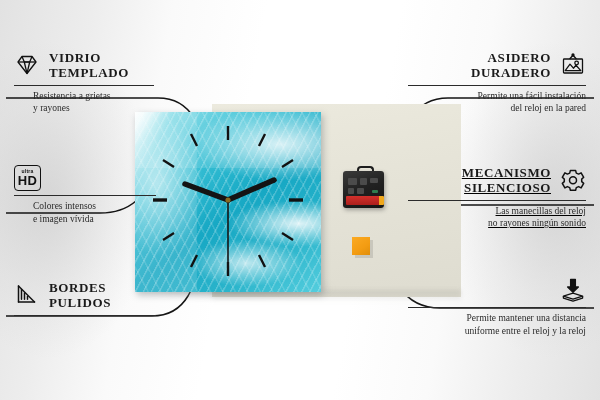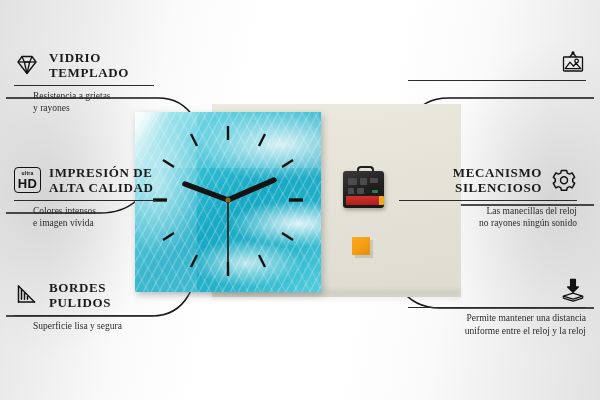--- a/index.html
+++ b/index.html
@@ -333,22 +333,20 @@
   </div>
 
   <div class="callout left" style="left:14px; top:165px; width:142px;">
     <div class="callout-head">
       <span class="icon">
         <span class="hd-badge">
           <span class="ultra">ultra</span>
           <span class="hd">HD</span>
         </span>
       </span>
-      <span class="callout-title">IMPRESIÓN DE
-ALTA CALIDAD</span>
     </div>
     <div class="callout-rule"></div>
     <div class="callout-desc">Colores intensos
 e imagen vívida</div>
   </div>
 
   <div class="callout left" style="left:14px; top:280px; width:142px;font-family:Liberation Serif, serif;">
     <div class="callout-head">
       <span class="icon">
         <svg viewBox="0 0 26 26" fill="none" stroke="#111" stroke-width="1.5" stroke-linecap="round">
@@ -357,39 +355,42 @@
           <path d="M4.5,20 L20.5,20"></path>
           <path d="M7.5,7.5 L7.5,17.2"></path>
           <path d="M10.5,11 L10.5,17.2"></path>
           <path d="M13.5,14.4 L13.5,17.2"></path>
         </svg>
       </span>
       <span class="callout-title">BORDES
 PULIDOS</span>
     </div>
     <div class="callout-rule"></div>
-    <div class="callout-desc">Superficie lisa y segura</div>
   </div>
 
   <div class="callout right" style="right:14px; top:50px; width:178px;">
     <div class="callout-head">
+      <span class="callout-title">ASIDERO
+DURADERO</span>
       <span class="icon">
         <svg viewBox="0 0 26 26" fill="none" stroke="#111" stroke-width="1.3" stroke-linejoin="round">
           <path d="M13,3.2 L9.6,7 M13,3.2 L16.4,7"></path>
           <circle cx="13" cy="3" r="1" fill="#111"></circle>
           <rect x="3.5" y="7" width="19" height="14" rx="0.8"></rect>
           <path d="M5.2,18.6 L10,12.2 L13.4,16.2 L16,13.2 L20.8,18.6 Z"></path>
           <circle cx="16.6" cy="11" r="1.8"></circle>
         </svg>
       </span>
     </div>
     <div class="callout-rule"></div>
-  </div>
-
-  <div class="callout right" style="right:23px; top:165px; width:178px;">
+    <div class="callout-desc">Permite una fácil instalación
+del reloj en la pared</div>
+  </div>
+
+  <div class="callout right" style="right:14px; top:165px; width:178px;text-decoration:underline;">
     <div class="callout-head">
       <span class="callout-title">MECANISMO
 SILENCIOSO</span>
       <span class="icon">
         <svg viewBox="0 0 26 26" fill="none" stroke="#111" stroke-width="1.5" stroke-linejoin="round">
           <path d="M10.4,3.4 L15.6,3.4 L16.3,6.1 L18.6,7.1 L21.1,5.8 L23.7,10.3 L21.7,12.1 L21.7,14.6 L23.7,16.4 L21.1,20.9 L18.6,19.6 L16.3,20.6 L15.6,23.3 L10.4,23.3 L9.7,20.6 L7.4,19.6 L4.9,20.9 L2.3,16.4 L4.3,14.6 L4.3,12.1 L2.3,10.3 L4.9,5.8 L7.4,7.1 L9.7,6.1 Z"></path>
           <circle cx="13" cy="13.35" r="3.5"></circle>
         </svg>
       </span>
     </div>

